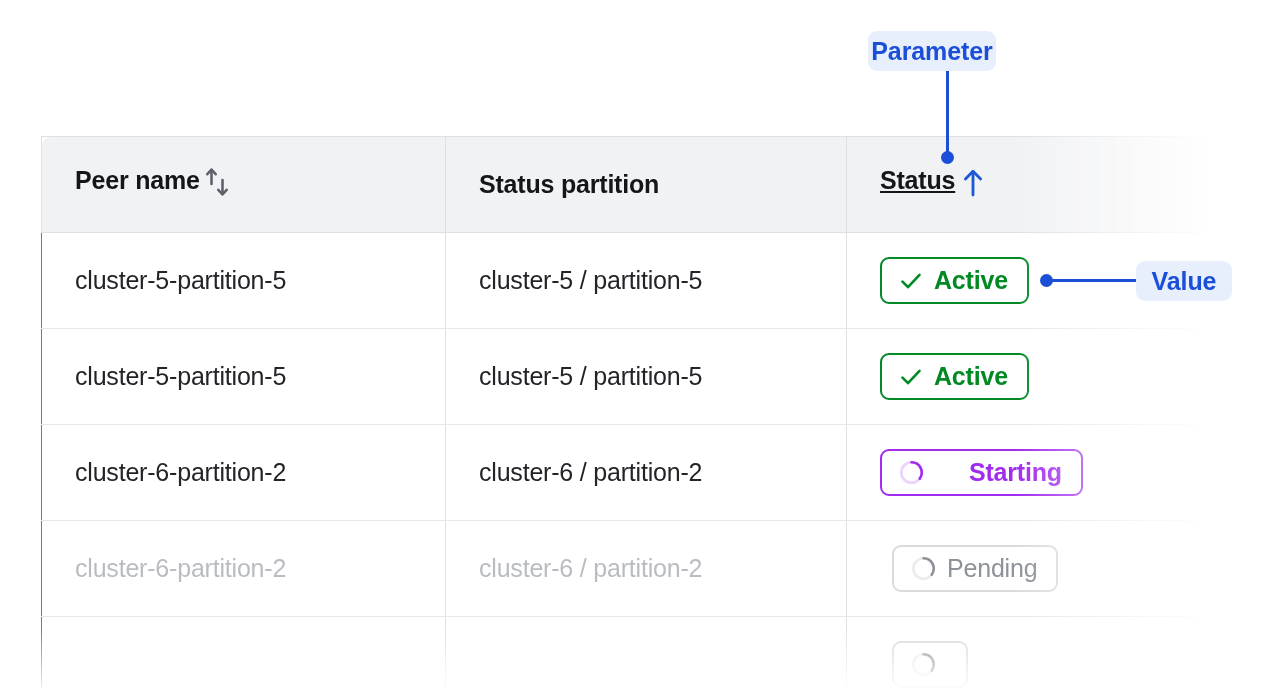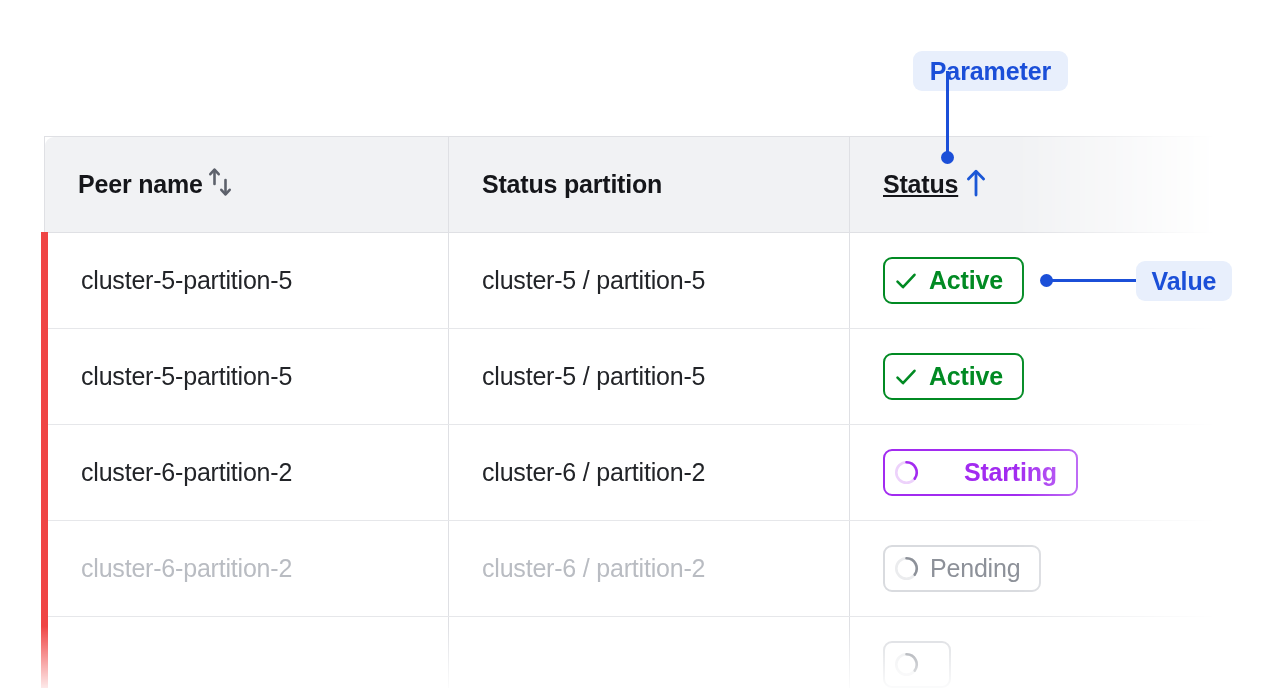--- a/index.html
+++ b/index.html
@@ -60,79 +60,78 @@
     box-sizing: border-box;
   }
   thead th.first {
     border-left: 1px solid #dfe0e4;
     border-top-left-radius: 9px;
   }
   thead th.last { border-right: none; text-decoration: underline; }
 
   .th-in {
     display: flex;
-    align-items: center;
     gap: 3px;
   }
 
   tbody tr { height: 96px; }
   tbody td {
     border-bottom: 1px solid #e6e7ea;
     border-right: 1px solid #dfe0e4;
     border-left: none;
     padding: 0 0 0 33px;
     font-size: 25px;
     color: #222428;
     letter-spacing: -0.2px;
     vertical-align: middle;
     background: #ffffff;
     box-sizing: border-box;
   }
-  tbody td.first { border-left: 7px solid #ef4444; }
+  tbody td.first { border-left: 1px solid #ef4444; }
   tbody td.last  { border-right: none; }
   tbody tr.muted td { color: #b9bcc2; }
 
   
   .badge {
     display: inline-flex;
     align-items: center;
     gap: 10px;
     height: 47px;
-    padding: 0 19px 0 8px;
+    padding: 0 19px 0 16px;
     border-radius: 9px;
     border: 2px solid currentColor;
     font-size: 25px;
     font-weight: bold;
     letter-spacing: -0.2px;
     box-sizing: border-box;
     background: #fff;
   }
   .badge .lbl { font-weight: bold; }
   .badge.active  { color: #018a23; }
   .badge.starting{ color: #a22bf0; gap: 44px; }
-  .badge.pending { color: #a7abb2; border-color: #d9dbdf; }
+  .badge.pending { color: #a7abb2; border-color: #d9dbdf; margin-left: 12px; }
   .badge.pending .lbl { color: #8d9199; font-weight: normal; }
 
   .badge svg { display: block; flex: none; }
 
   
   .anno-badge {
     position: absolute;
     display: inline-flex;
     align-items: center;
     justify-content: center;
     background: #e8effc;
     color: #1b4fd8;
     font-size: 25px;
     font-weight: bold;
     letter-spacing: -0.1px;
     border-radius: 9px;
     box-sizing: border-box;
   }
-  #anno-param-badge { left: 913px; top: 31px;  width: 155px; height: 40px; margin-top: 20px; }
+  #anno-param-badge { left: 868px; top: 31px;  width: 128px; height: 40px; }
   #anno-value-badge { left: 1136px; top: 261px; width: 96px;  height: 40px; border-radius: 9px; }
 
   #anno-param-line {
     position: absolute;
     left: 946px; top: 71px;
     width: 3px; height: 88px;
     background: #1b4fd8;
   }
   #anno-param-dot {
     position: absolute;

